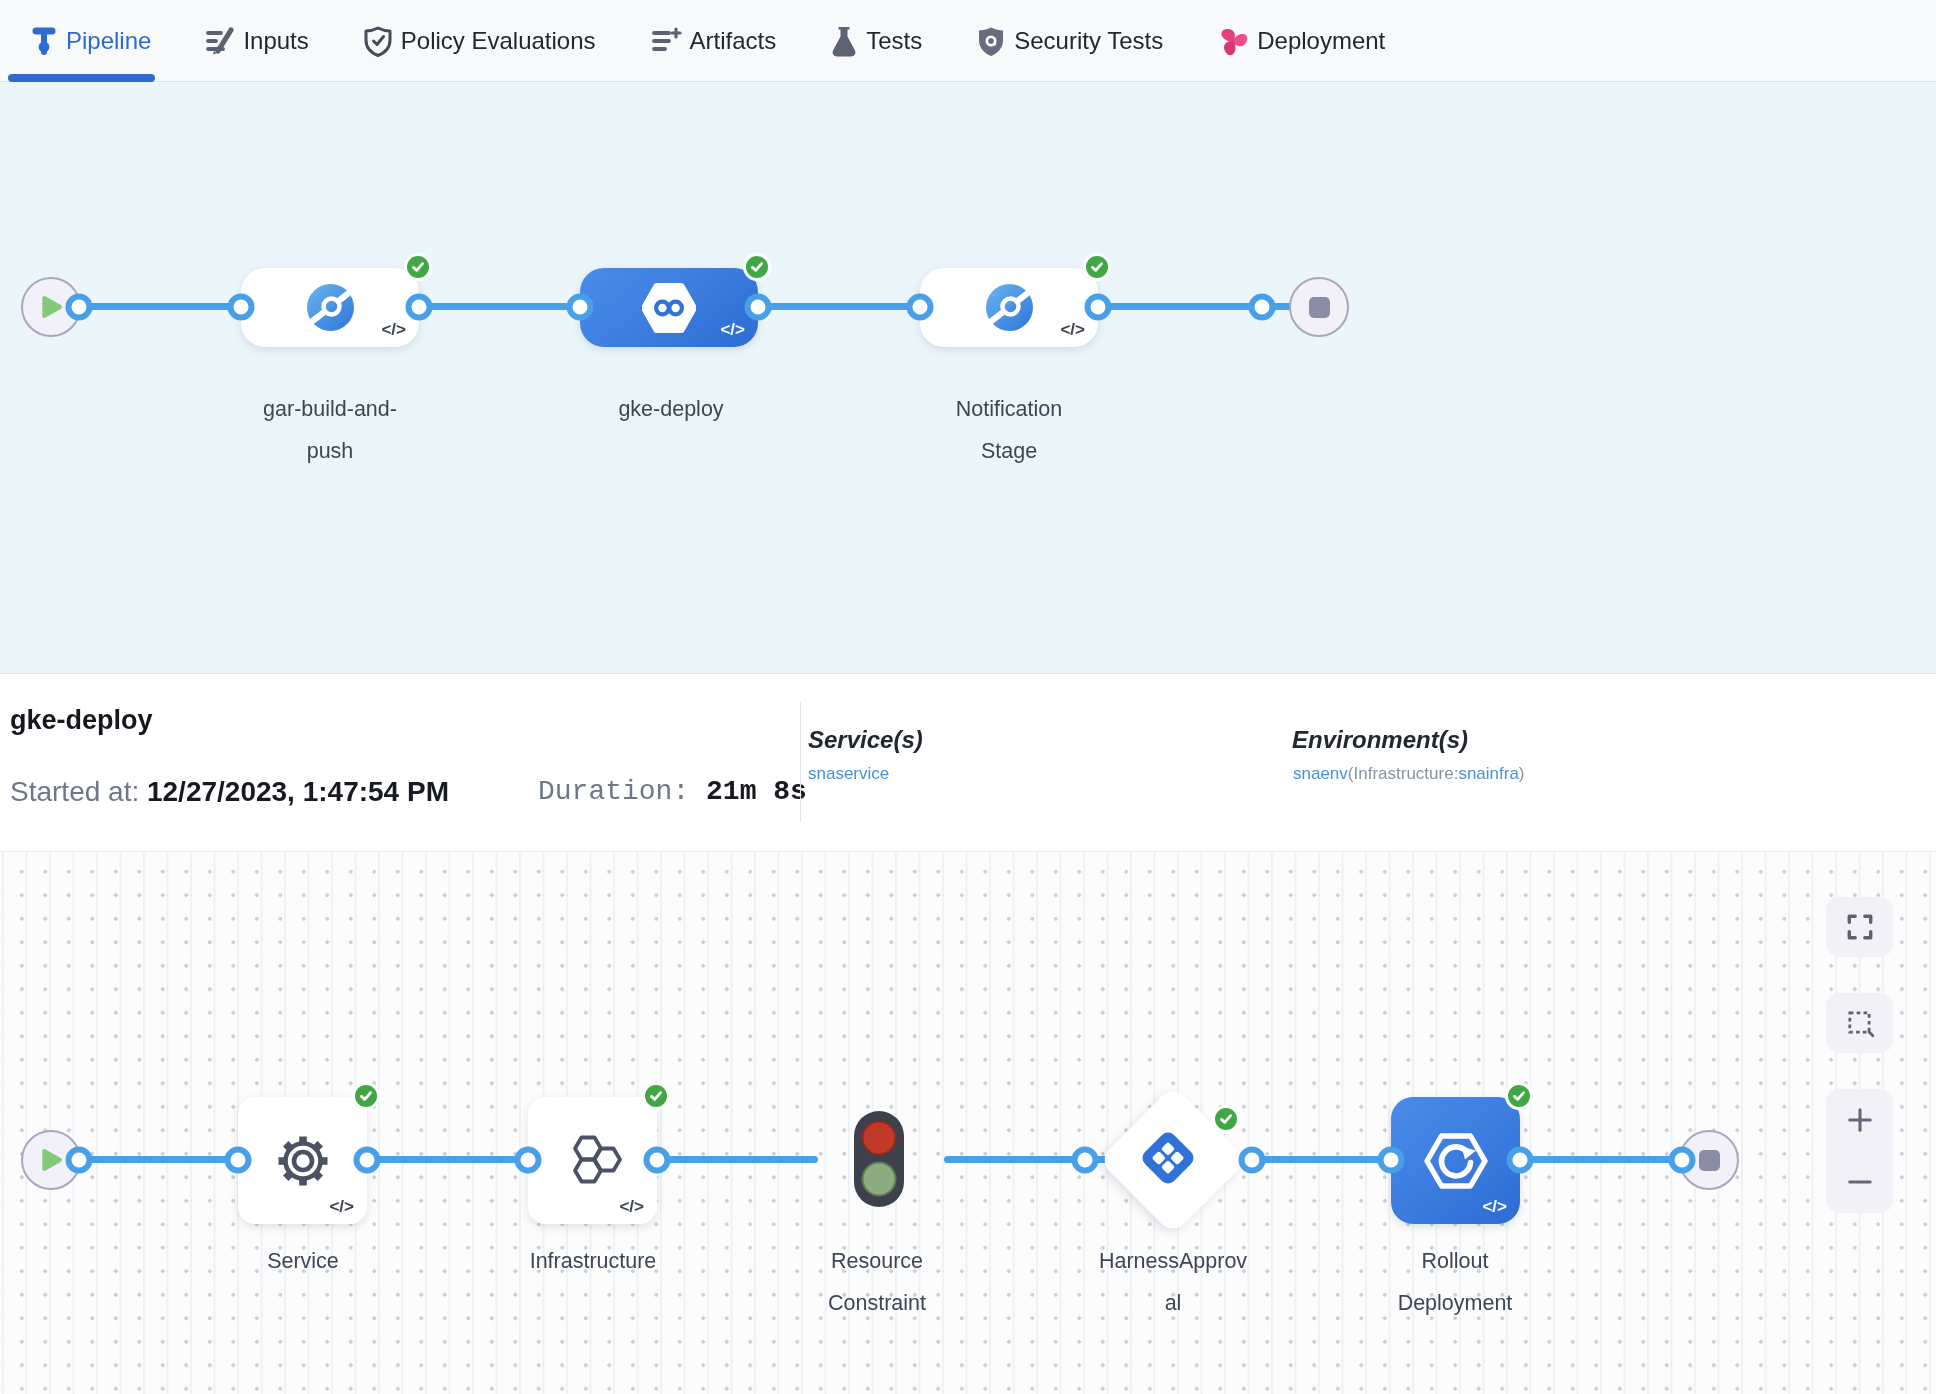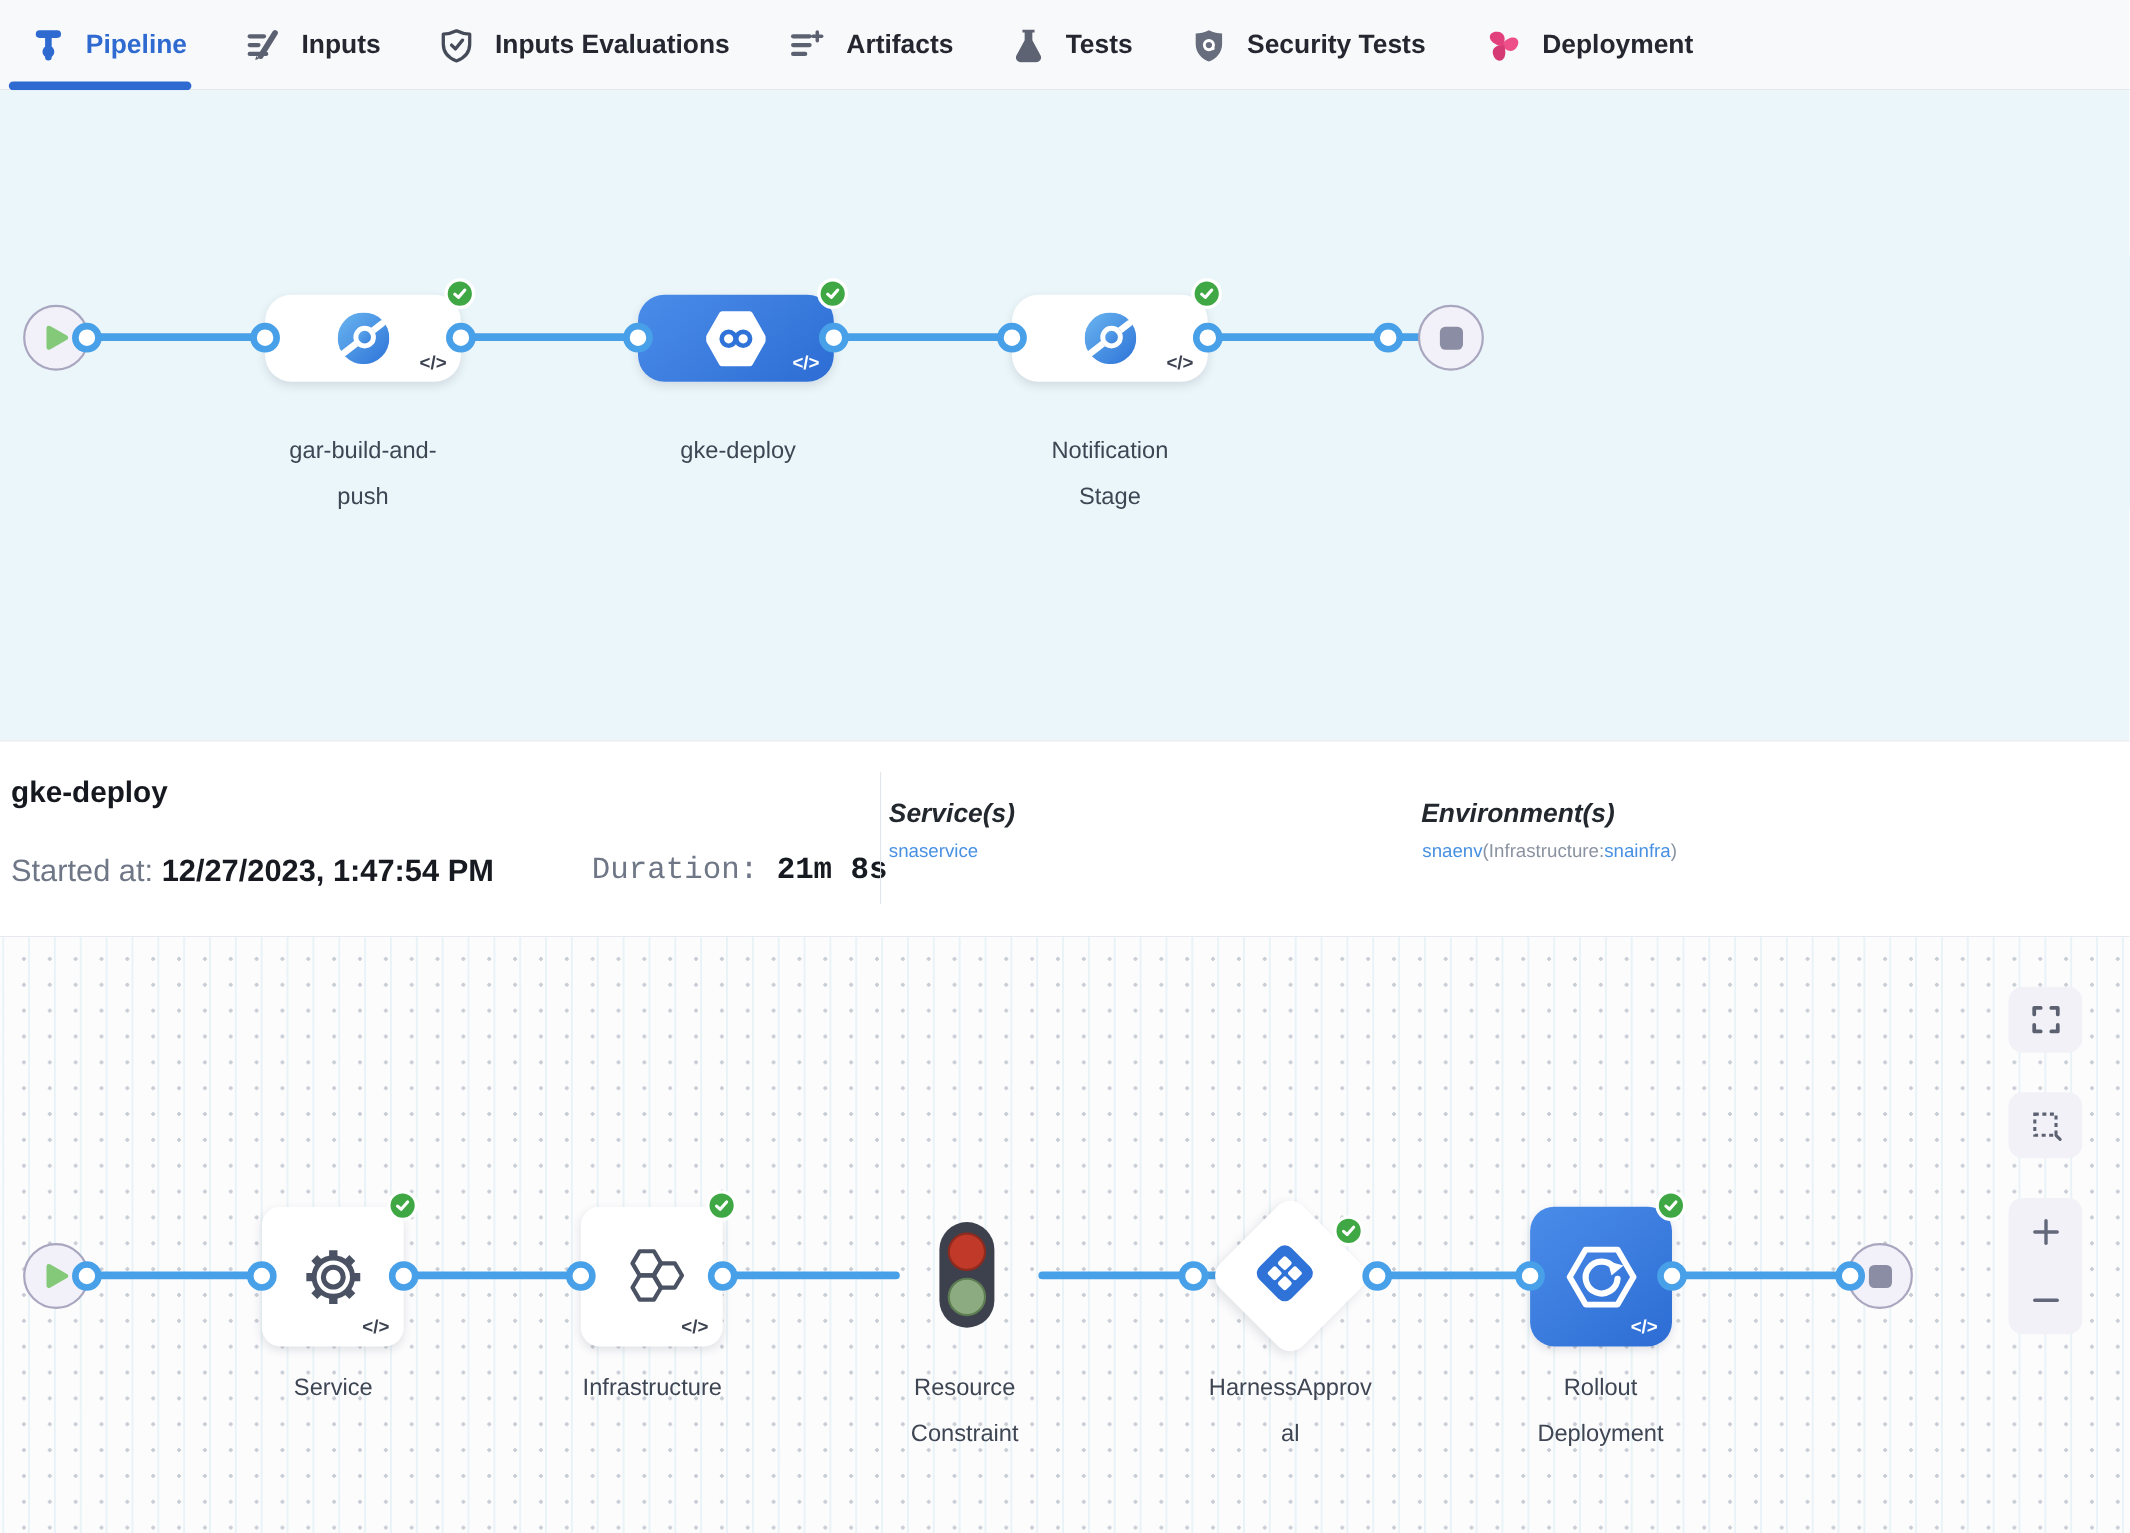--- a/index.html
+++ b/index.html
@@ -10,22 +10,22 @@
     -webkit-font-smoothing:antialiased;
   }
   .abs{position:absolute;}
 
   
   .tabbar{
     height:82px;background:#f8f9fb;border-bottom:1px solid #dfe3e8;
     display:flex;align-items:stretch;padding-left:30px;
   }
   .tab{
-    display:flex;align-items:center;gap:20px;margin-right:54px;
-    font-size:24px;font-weight:700;color:#24272f;cursor:pointer;position:relative;
+    display:flex;align-items:center;gap:8px;margin-right:54px;
+    font-size:24px;font-weight:400;color:#24272f;cursor:pointer;position:relative;
   }
   .tab .ticon{flex:0 0 auto;display:block;}
   .tab.active{color:#2e6ad0;}
   .tab.active::after{
     content:"";position:absolute;left:-22px;right:-4px;bottom:-1px;height:8px;
     border-radius:5px;background:#2e6ad0;
   }
 
   
   .stage-graph{position:relative;height:591px;background:#ebf6fa;}
@@ -127,21 +127,21 @@
         </g>
         <polygon points="-3.5,12.5 -7,13.5 -6,10" fill="#5b6170"></polygon>
       </svg>
       <span>Inputs</span>
     </div>
     <div class="tab">
       <svg class="ticon" width="30" height="32" viewBox="-15 -16 30 32">
         <path d="M0,-13 C4,-11 8.5,-10 12,-10 V-1 C12,7 6.5,12 0,14.5 C-6.5,12 -12,7 -12,-1 V-10 C-8.5,-10 -4,-11 0,-13 Z" fill="none" stroke="#454b59" stroke-width="3" stroke-linejoin="round"></path>
         <polyline points="-4.5,0 -1,3.5 5.5,-4.5" fill="none" stroke="#454b59" stroke-width="3" stroke-linecap="round" stroke-linejoin="round"></polyline>
       </svg>
-      <span>Inputs Evaluations</span>
+      <span>Policy Evaluations</span>
     </div>
     <div class="tab">
       <svg class="ticon" width="32" height="30" viewBox="-16 -15 32 30">
         <g stroke="#5b6170" stroke-linecap="round">
           <line x1="-12" y1="-8" x2="3" y2="-8" stroke-width="3.8"></line>
           <line x1="-12" y1="0" x2="3" y2="0" stroke-width="3.8"></line>
           <line x1="-12" y1="8" x2="-1" y2="8" stroke-width="3.8"></line>
           <line x1="10" y1="-12" x2="10" y2="-4" stroke-width="3.2"></line>
           <line x1="6" y1="-8" x2="14" y2="-8" stroke-width="3.2"></line>
         </g>

